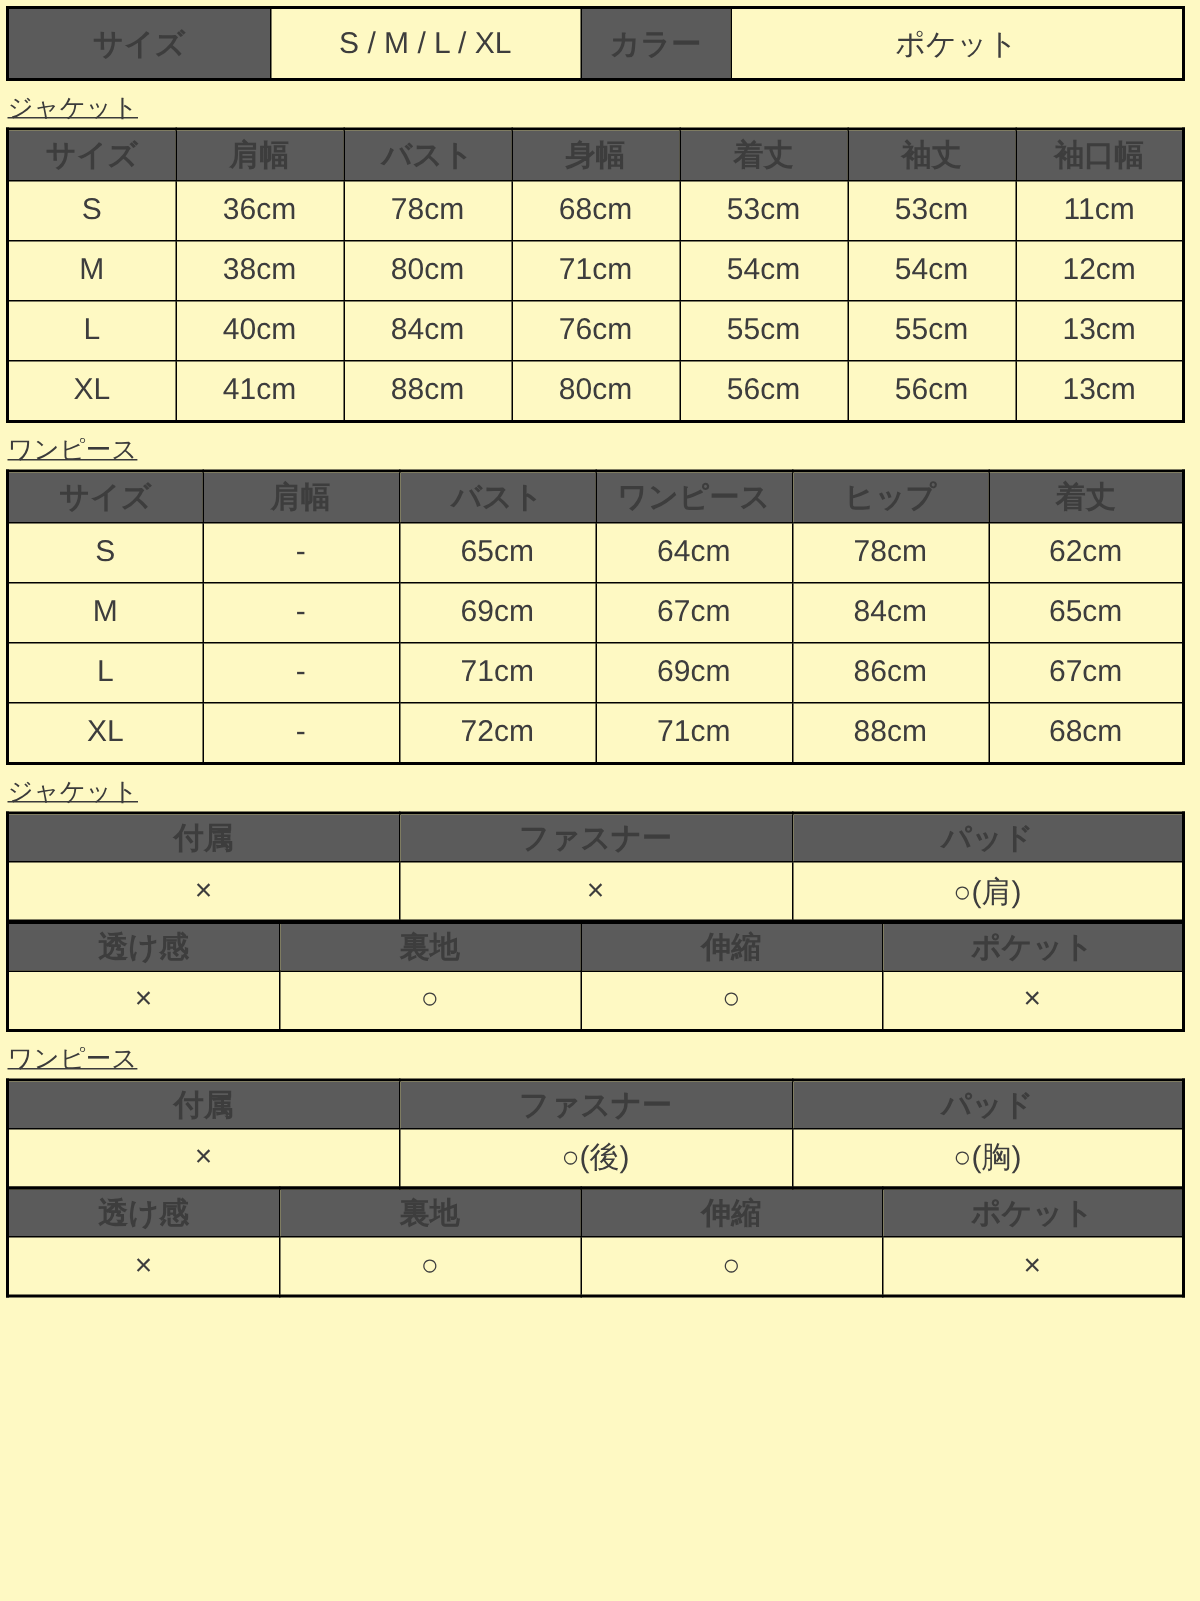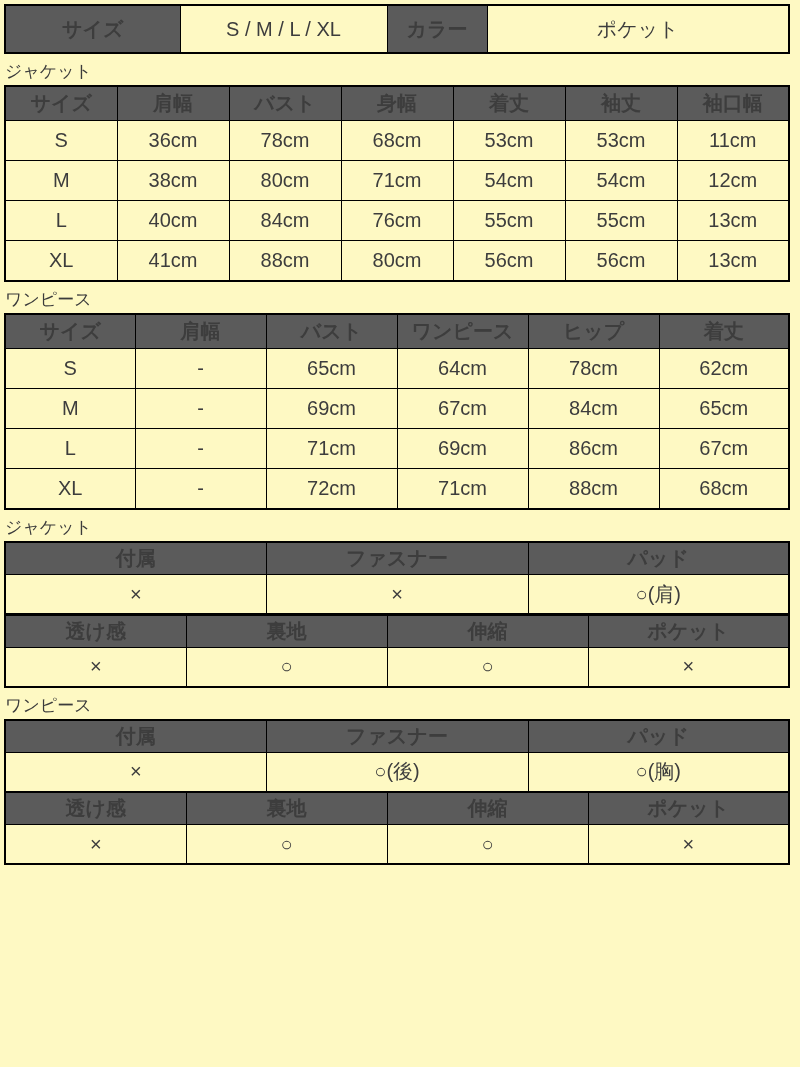--- a/index.html
+++ b/index.html
@@ -42,20 +42,21 @@
   tr.r-info td  { height: 46px; }
   tr.r-mhead td { height: 33px; }
   tr.r-mdata td { height: 39px; }
   tr.r-fhead td { height: 31px; margin-top: 28px; }
   tr.r-fval td  { height: 38px; }
   .section-label {
     font-size: 17px;
     color: #3b3b3b;
     margin: 8px 0 3px 1px;
     line-height: 20px;
+    text-decoration: underline;
   }
   .merge-up { margin-top: -1.5px; }
   .circle-val { font-size: 23px; }
 </style>
 </head>
 <body>
 
 <div class="page">
 
   <table class="tbl">

